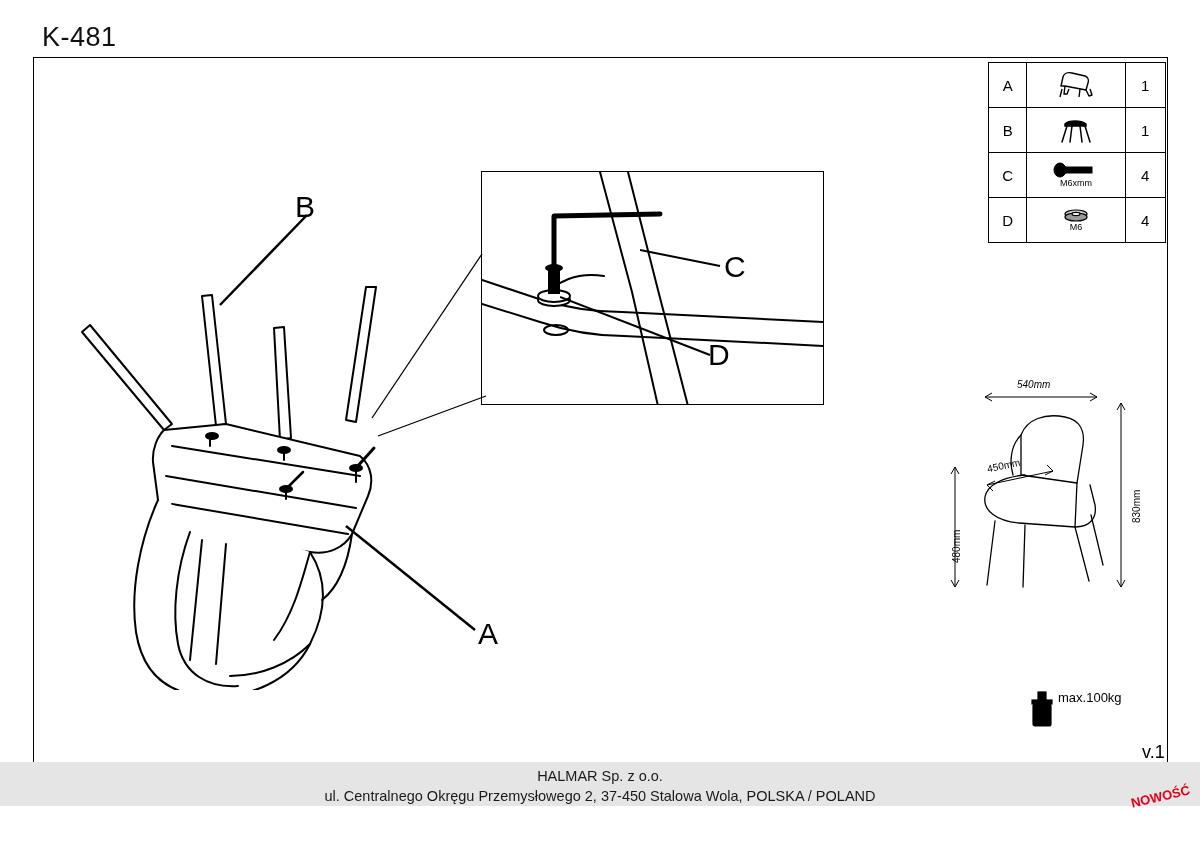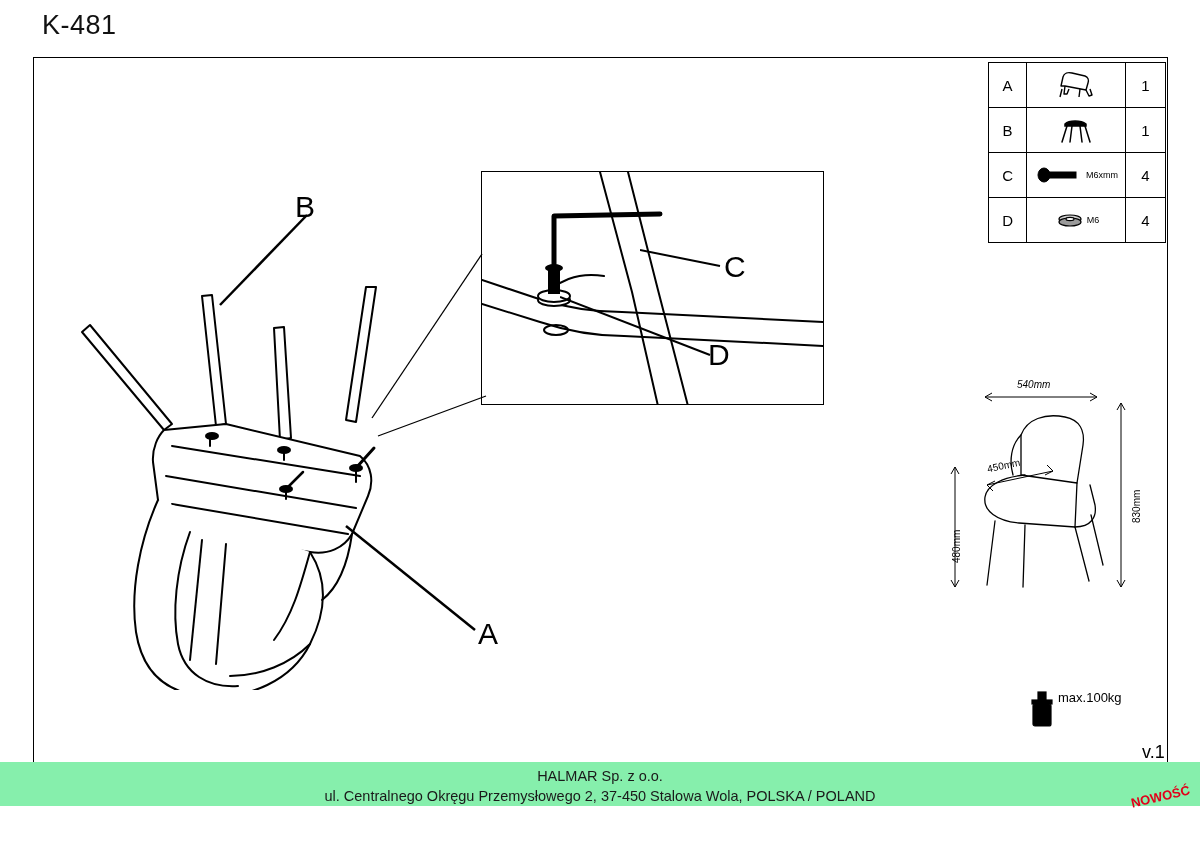--- a/index.html
+++ b/index.html
@@ -18,21 +18,21 @@
   .page {
     position: absolute;
     left: 0; top: 0;
     width: 1200px;
     height: 848px;
   }
   
   .model-title {
     position: absolute;
     left: 42px;
-    top: 10px;
+    top: 22px;
     font-size: 27px;
     letter-spacing: 0.5px;
     color: #111;
   }
   
   .frame {
     position: absolute;
     left: 33px;
     top: 57px;
     width: 1135px;
@@ -54,23 +54,23 @@
     height: 44px;
     text-align: center;
     vertical-align: middle;
     padding: 0;
   }
   .parts-table td.letter { width: 38px; font-size: 15px; }
   .parts-table td.pic { width: 98px; }
   .parts-table td.qty { width: 40px; font-size: 15px; }
   .pic-wrap {
     display: flex;
-    flex-direction: row;
+    flex-direction: column;
     align-items: center;
-    justify-content: center;
+    justify-content: flex-start;
     line-height: 1;
   }
   .pic-label {
     font-size: 9px;
     margin-top: 1px;
   }
   
   .detail-box {
     position: absolute;
     left: 481px;
@@ -123,21 +123,21 @@
   
   .footer {
     position: absolute;
     left: 0;
     top: 762px;
     width: 1200px;
     text-align: center;
     font-size: 14.5px;
     line-height: 20px;
     color: #1a1a1a;
-    background: #86efac;
+    background: #e5e5e5;
     padding-top: 4px;
   }
   .nowosc {
     position: absolute;
     right: 8px;
     bottom: 6px;
     color: #e2001a;
     font-size: 13px;
     font-weight: bold;
     transform: rotate(-13deg);

